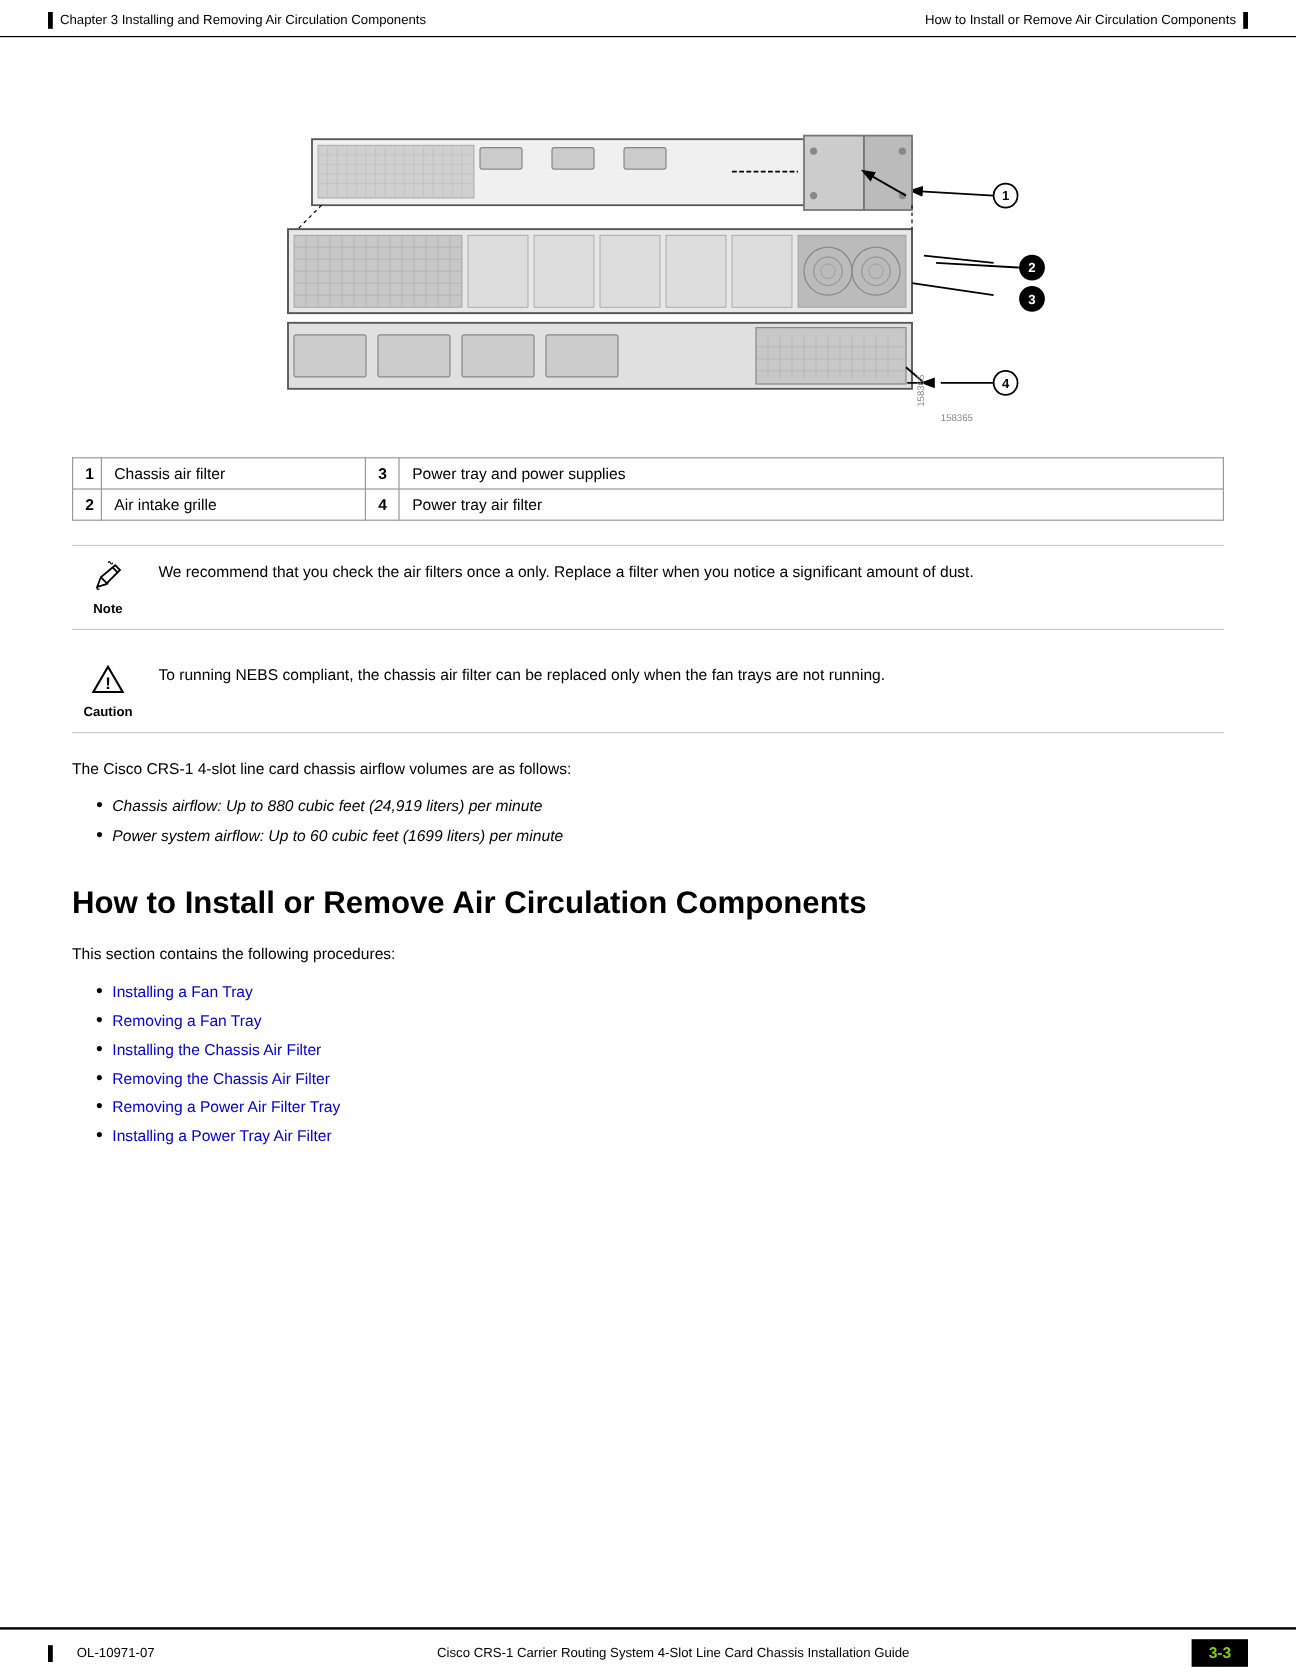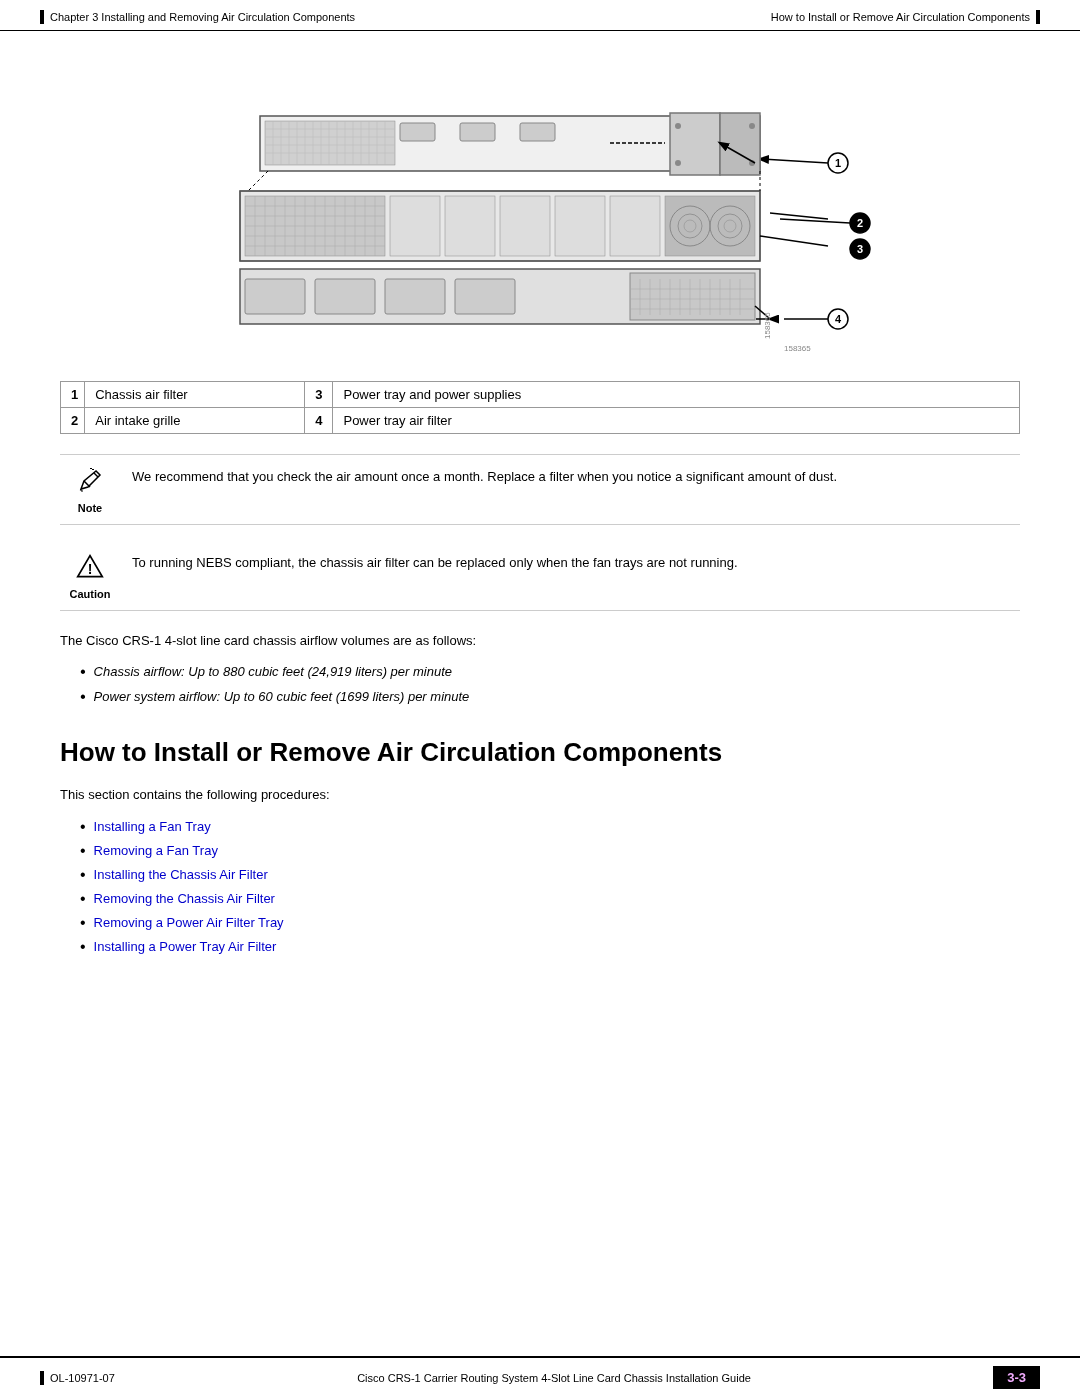--- a/index.html
+++ b/index.html
@@ -236,31 +236,31 @@
       border-top: 2px solid #000;
       display: flex;
       justify-content: space-between;
       align-items: center;
       padding: 8px 40px;
       font-size: 11px;
     }
     .footer-left {
       display: flex;
       align-items: center;
-      gap: 6px;
+      gap: 20px;
     }
     .footer-bar {
       width: 4px;
       height: 14px;
       background: #000;
       display: inline-block;
     }
     .footer-right {
       background: #000;
-      color: #f0abfc;
+      color: #84cc16;
       padding: 4px 14px;
       font-weight: bold;
       font-size: 13px;
     }
   </style>
 </head>
 <body>
 
 <div class="page-header">
   <div class="header-left">
@@ -455,21 +455,21 @@
           <path d="M5 22 L8 14 L20 4 L24 8 L12 20 Z" fill="none" stroke="#000" stroke-width="1.5"></path>
           <path d="M8 14 L14 20" fill="none" stroke="#000" stroke-width="1.5"></path>
           <line x1="18" y1="6" x2="22" y2="10" stroke="#000" stroke-width="1.5"></line>
           <path d="M5 22 L5 24 L7 24" fill="none" stroke="#000" stroke-width="1"></path>
 
           <path d="M14 2 Q15 0 16 2 Q17 4 18 2" fill="none" stroke="#000" stroke-width="1"></path>
         </svg>
       </div>
       <span class="note-label">Note</span>
     </div>
-    <p class="note-text">We recommend that you check the air amount once a month. Replace a filter when you notice a significant amount of dust.</p>
+    <p class="note-text">We recommend that you check the air filters once a only. Replace a filter when you notice a significant amount of dust.</p>
   </div>
 
   <div class="caution-box">
     <div class="caution-icon">
       <div class="triangle-icon">
         <svg width="32" height="32" viewBox="0 0 32 32" xmlns="http://www.w3.org/2000/svg">
           <polygon points="16,3 30,27 2,27" fill="none" stroke="#000" stroke-width="2"></polygon>
           <text x="16" y="24" text-anchor="middle" font-size="16" font-weight="bold" fill="#000">!</text>
         </svg>
       </div>

